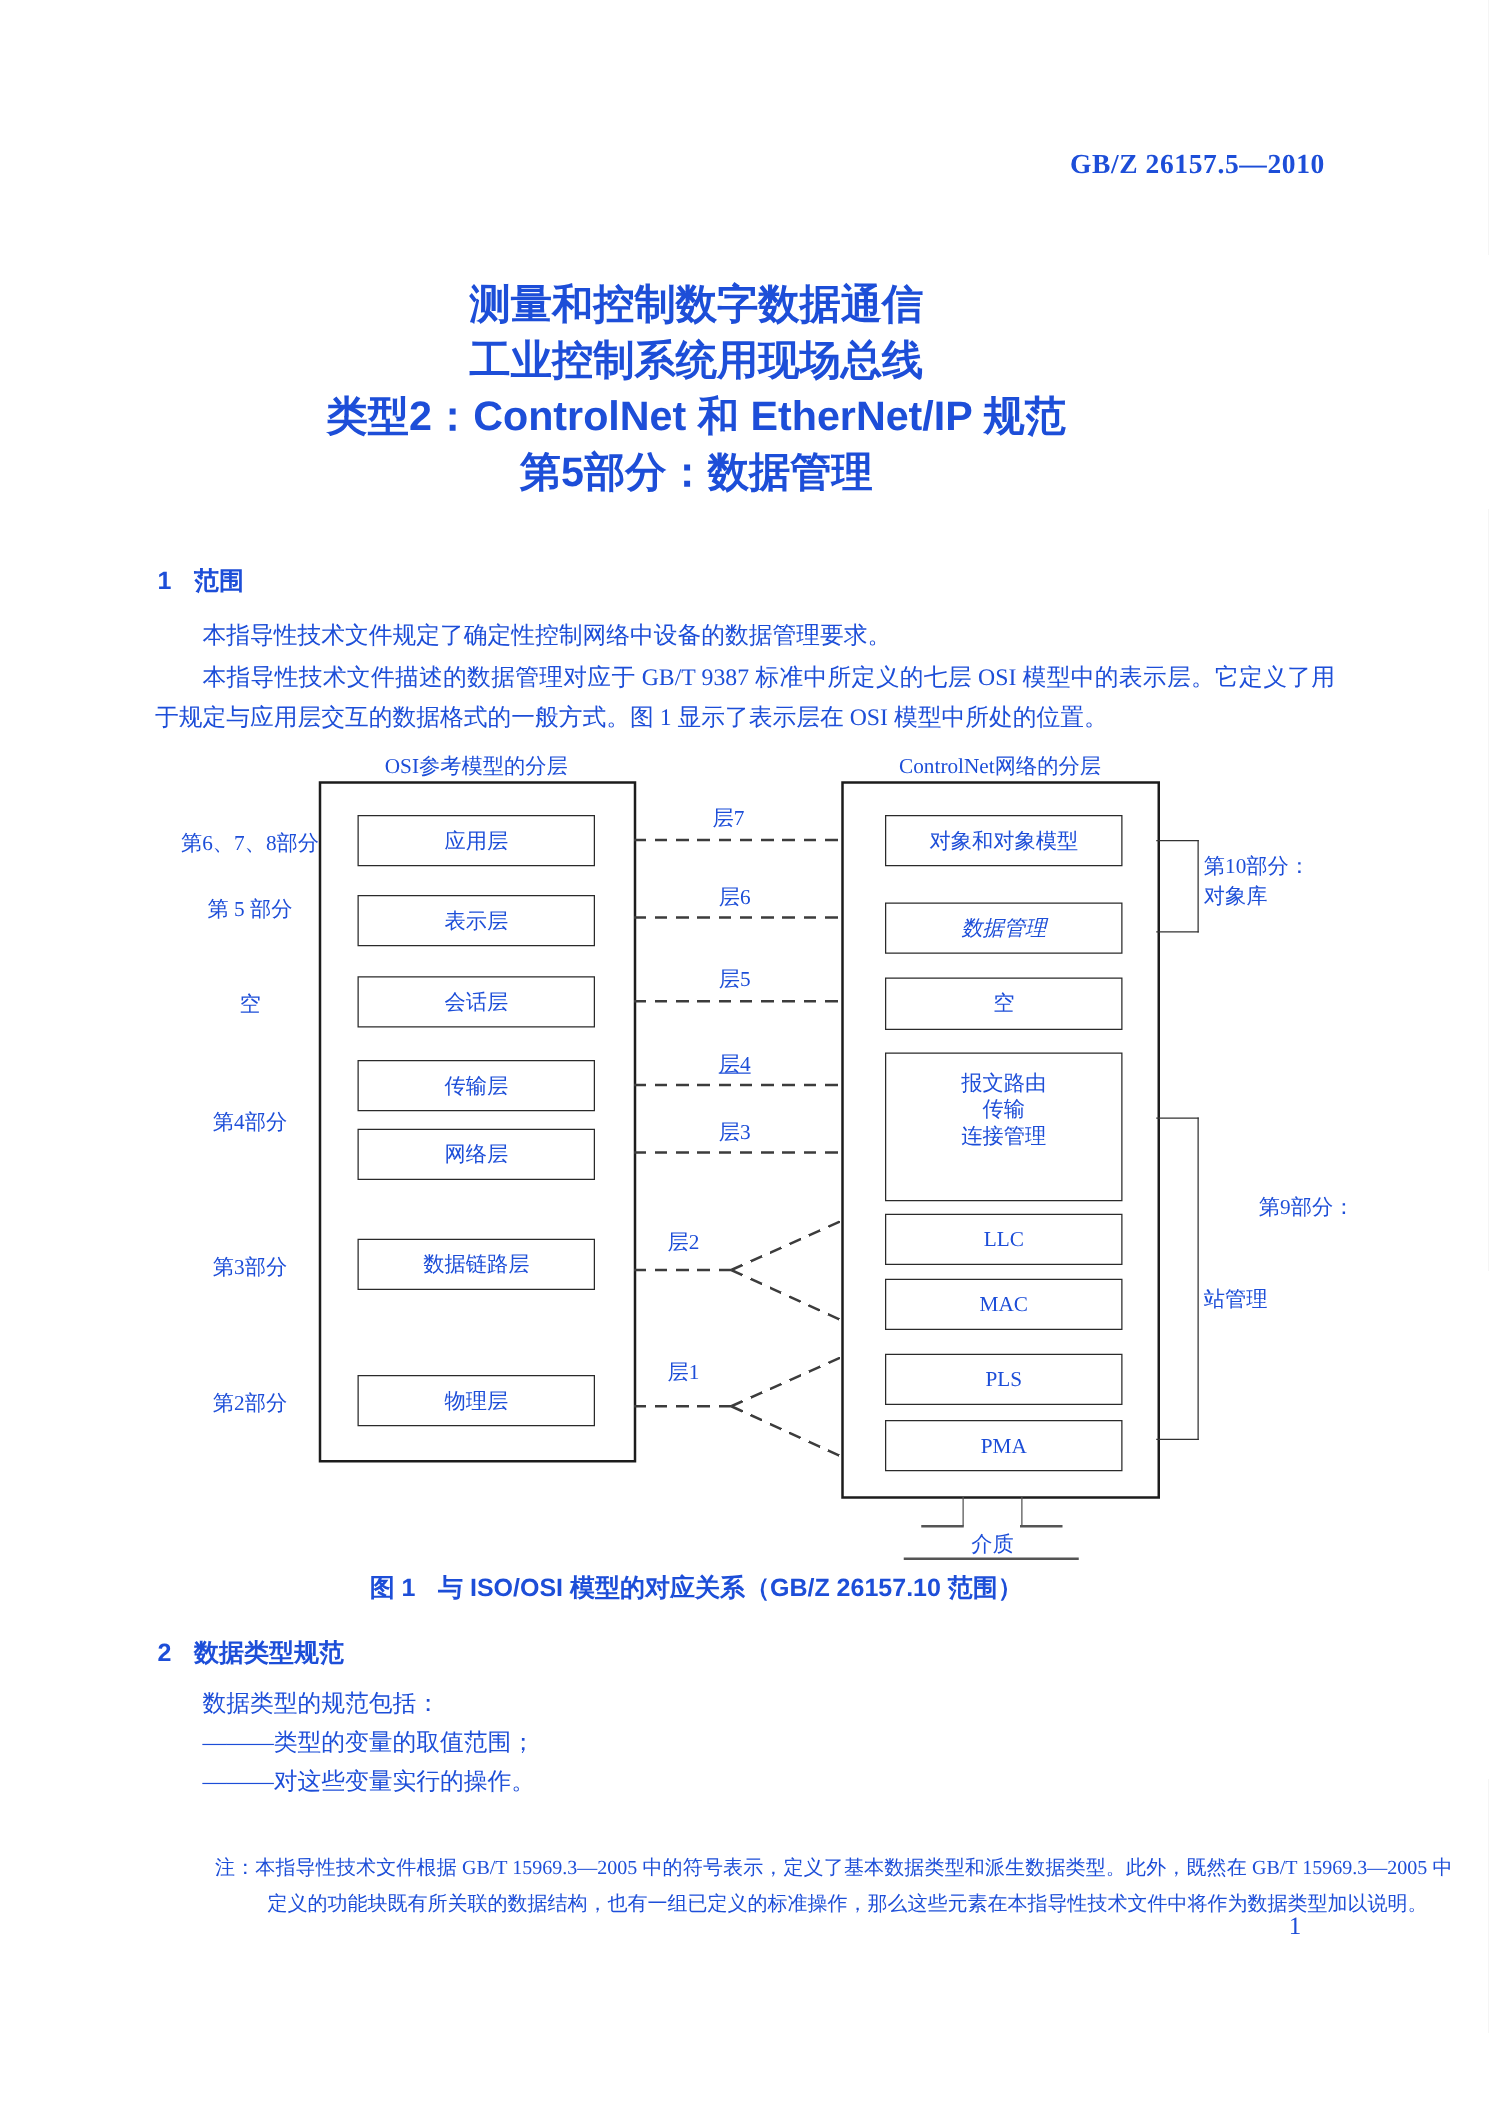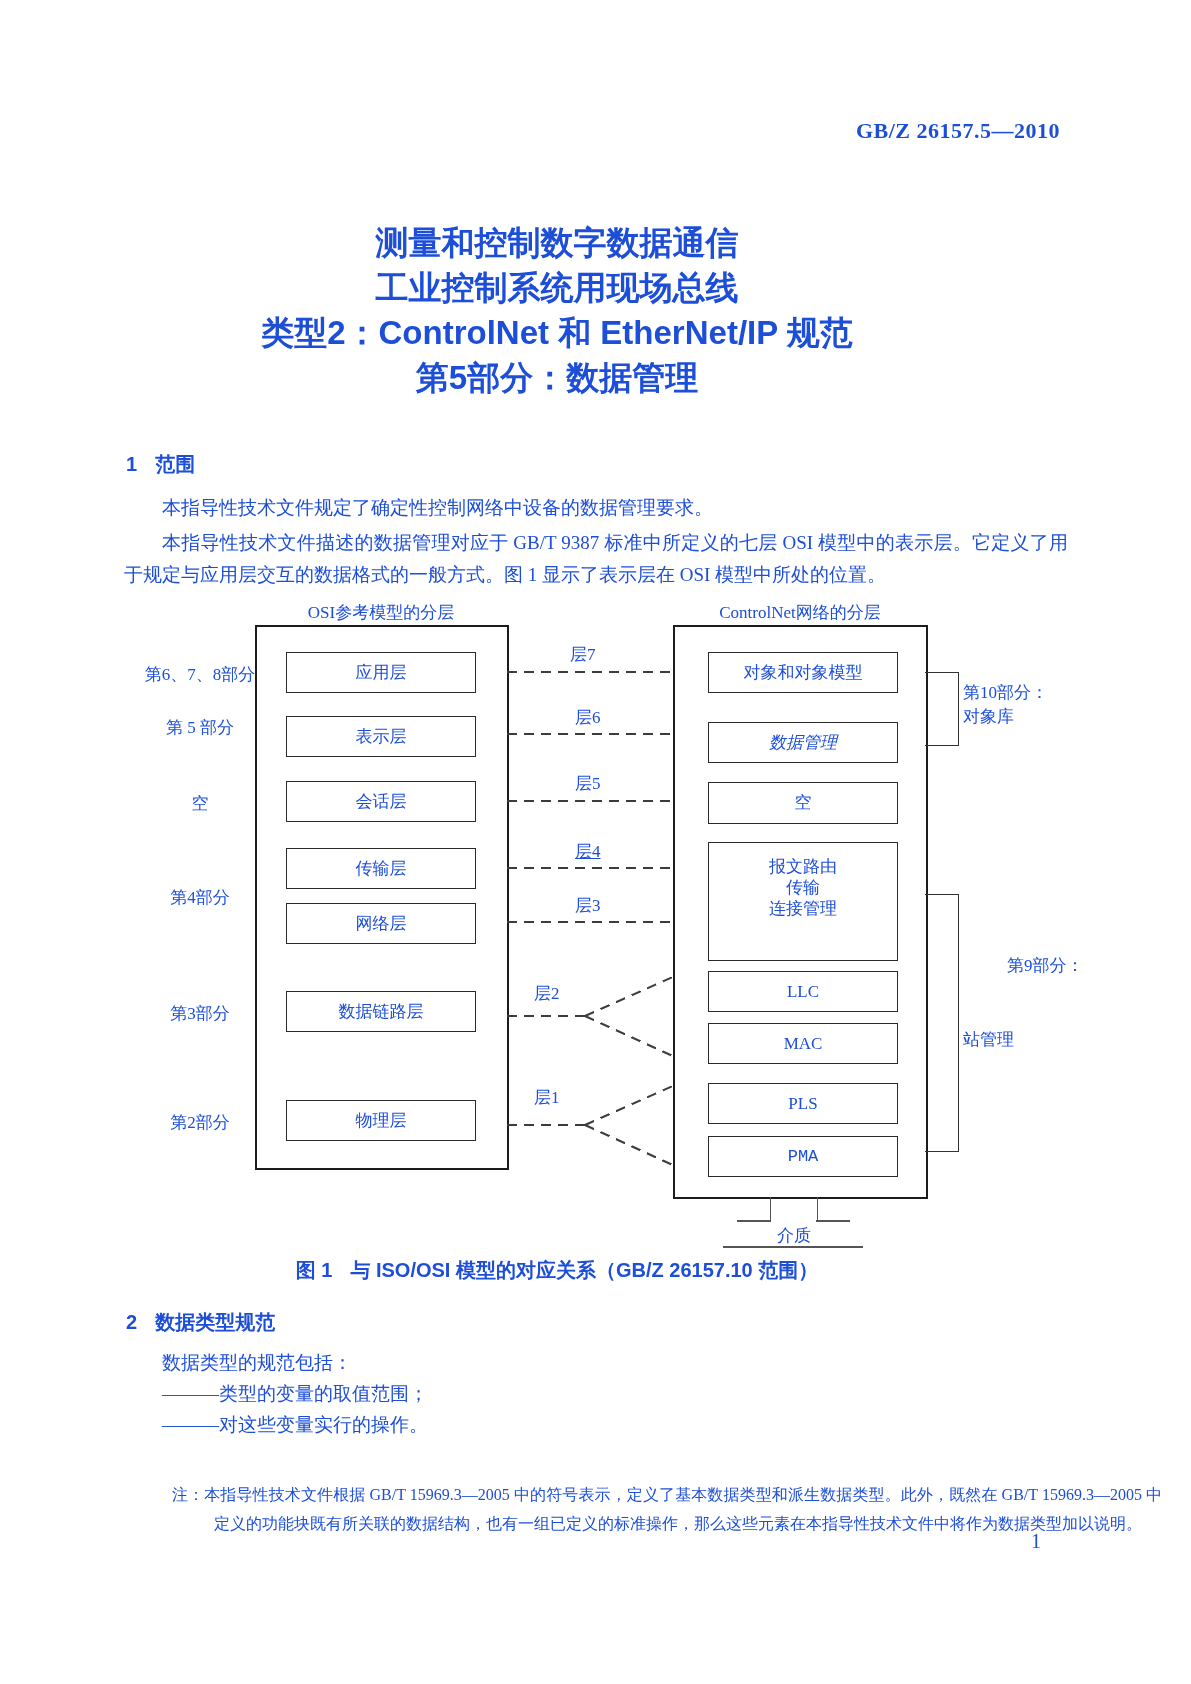--- a/index.html
+++ b/index.html
@@ -101,21 +101,21 @@
 
   <div class="abs ibox" style="left:708px;top:842px;width:188px;height:104px;padding-top:13px;line-height:21px;box-sizing:content-box;">
     <div>报文路由</div>
     <div>传输</div>
     <div>连接管理</div>
   </div>
 
   <div class="abs ibox lh39" style="left:708px;top:971px;width:188px;">LLC</div>
   <div class="abs ibox lh39" style="left:708px;top:1023px;width:188px;">MAC</div>
   <div class="abs ibox lh39" style="left:708px;top:1083px;width:188px;">PLS</div>
-  <div class="abs ibox lh39" style="left:708px;top:1136px;width:188px;font-family:Liberation Mono, monospace;">PMA</div>
+  <div class="abs ibox lh39" style="left:708px;top:1136px;width:188px;">PMA</div>
 
   <div class="abs bracket" style="left:925px;top:672px;width:33px;height:72px;"></div>
   <div class="abs figtext" style="left:963px;top:681px;">第10部分：</div>
   <div class="abs figtext" style="left:963px;top:705px;">对象库</div>
 
   <div class="abs bracket" style="left:925px;top:894px;width:33px;height:256px;"></div>
   <div class="abs figtext" style="left:963px;top:954px;margin-left:44px;">第9部分：</div>
   <div class="abs figtext" style="left:963px;top:1028px;">站管理</div>
 
   <div class="abs thinv" style="left:770px;top:1197px;height:24px;"></div>

